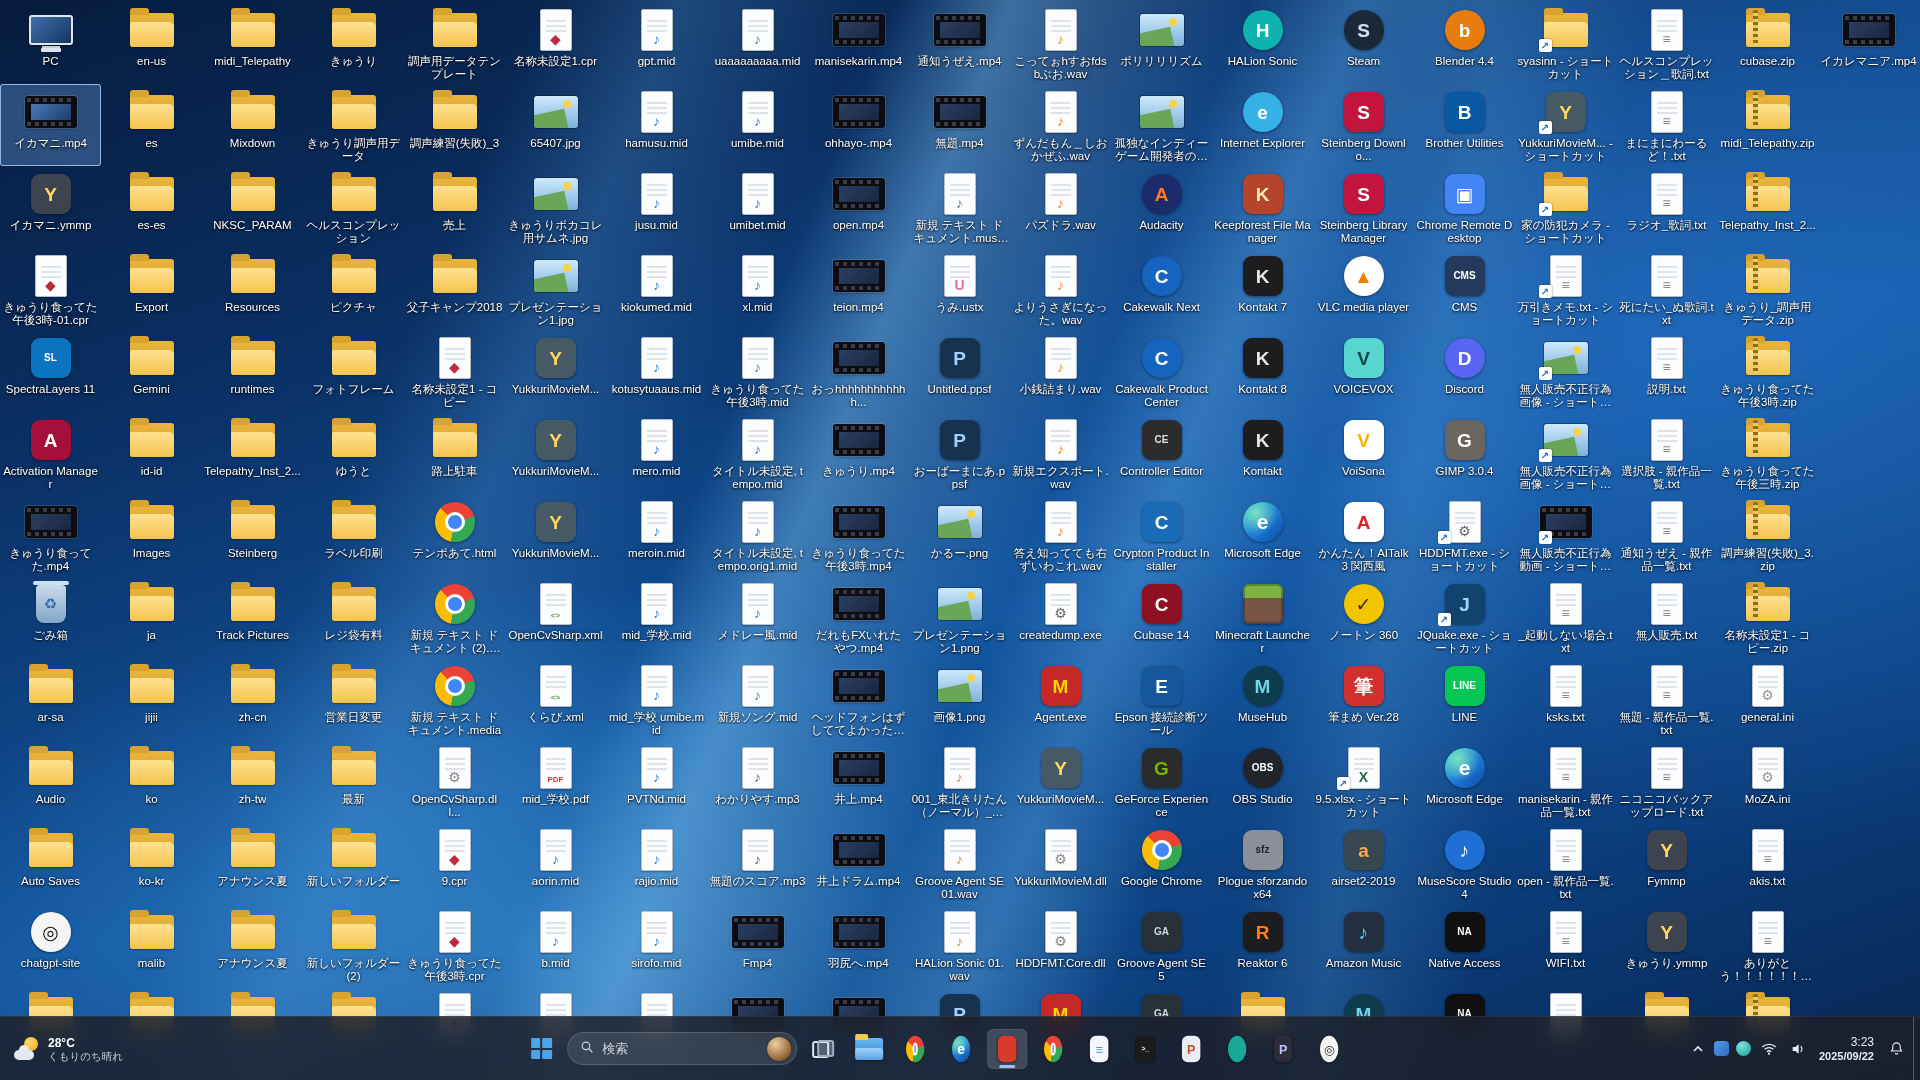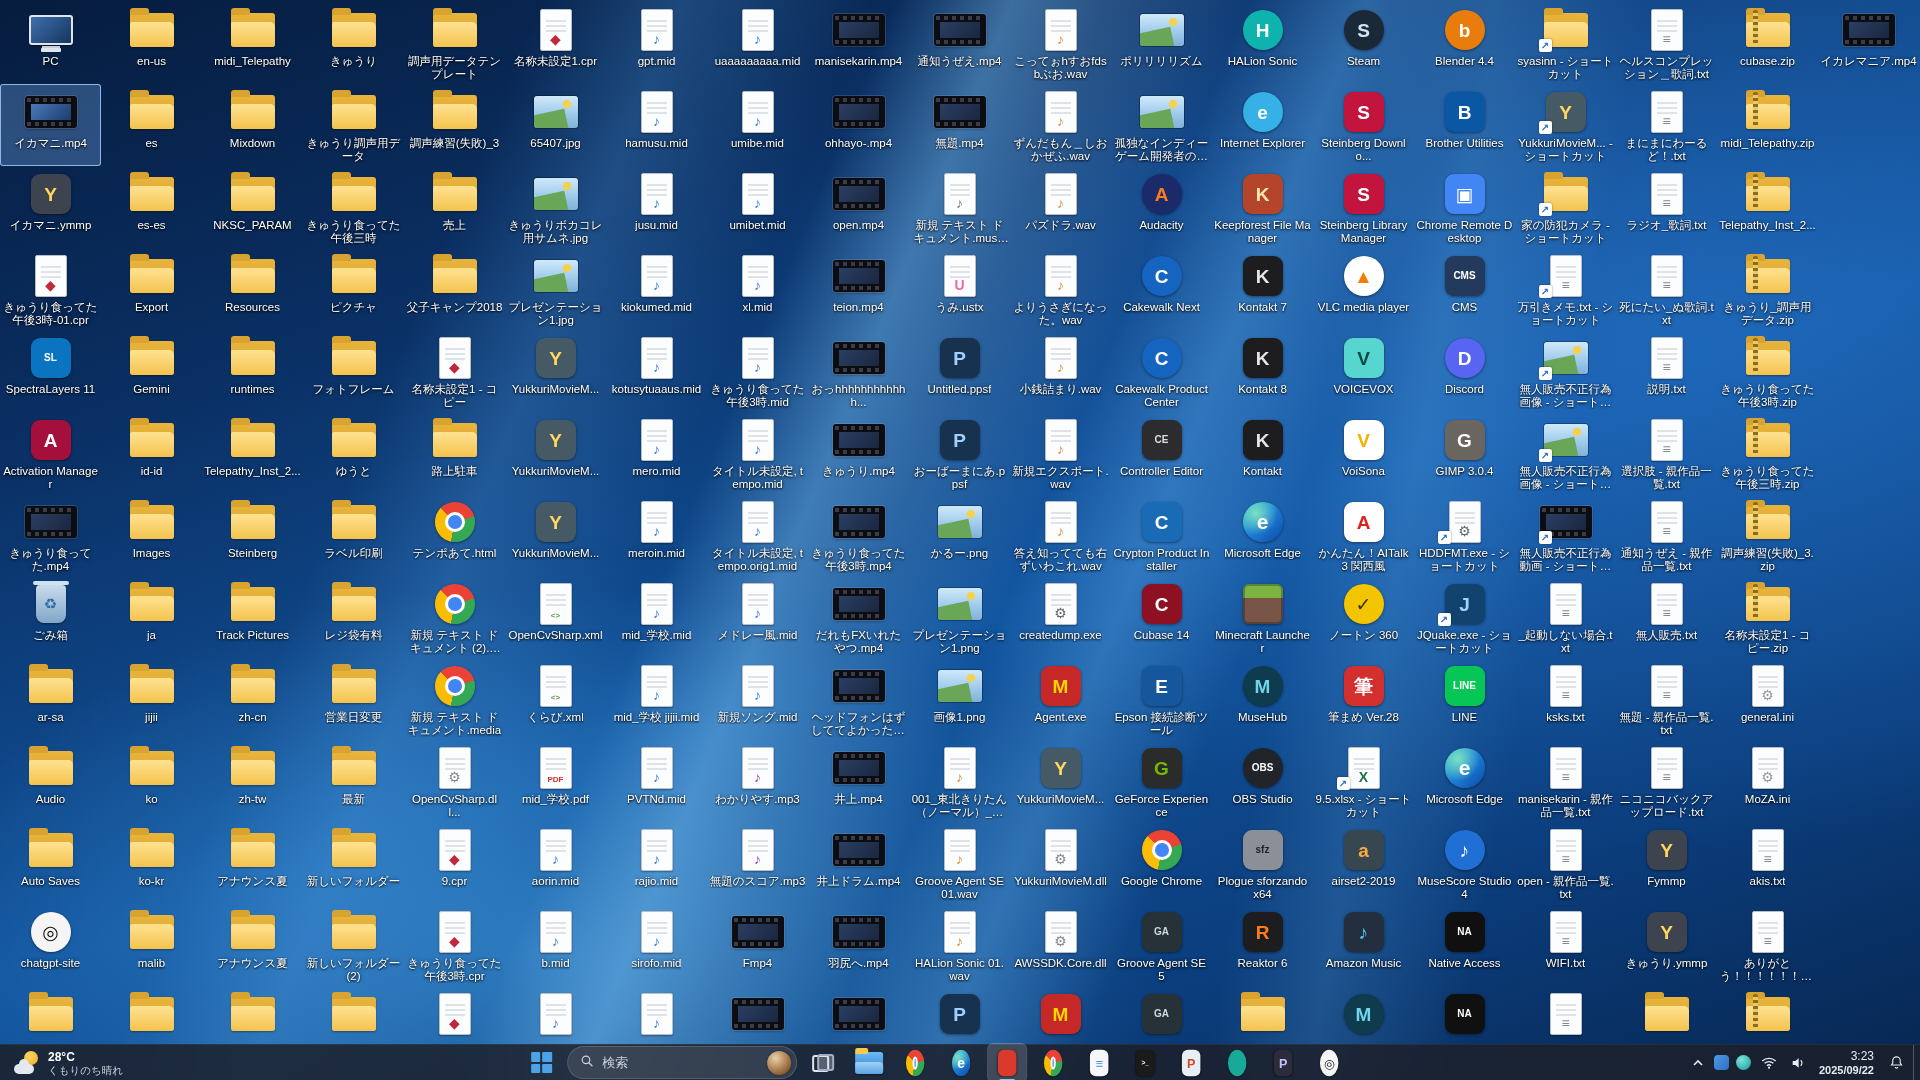--- a/index.html
+++ b/index.html
@@ -96,21 +96,21 @@
   .ic-tv::before { content:""; position:absolute; left:1px; top:4px; width:13px; height:13px; border:2px solid #dfe5ec; border-radius:3px; }
   .ic-tv::after { content:""; position:absolute; right:1px; bottom:4px; width:13px; height:13px;
     background:rgba(223,229,236,.3); border:2px solid #9fb0c2; border-radius:3px; }
   .ic-exp { width:28px; height:22px; position:relative; border-radius:3px;
     background:linear-gradient(180deg,#6cb9f4,#2f7fd0); box-shadow:0 1px 2px rgba(0,0,0,.4); }
   .ic-exp::before { content:""; position:absolute; top:-4px; left:0; width:13px; height:6px; background:#f3c94f; border-radius:2px 2px 0 0; }
   .ic-exp::after { content:""; position:absolute; left:0; right:0; bottom:0; height:12px;
     background:linear-gradient(180deg,#9fd2fa,#5aa4e4); border-radius:2px 4px 3px 3px; }
 
   
-  .taskbar { position:absolute; left:0; right:0; bottom:0; height:36px;
+  .taskbar { position:absolute; left:0; right:0; bottom:0; height:64px;
     background:var(--taskbar-bg, rgba(28,32,42,.85)); backdrop-filter:blur(12px);
     border-top:1px solid rgba(255,255,255,.06); z-index:10; }
   .weather { position:absolute; left:4px; top:0; bottom:0; display:flex; align-items:center; gap:8px;
     padding:0 10px; color:#fff; border-radius:6px; }
   .wicon { width:26px; height:24px; position:relative; flex:none; }
   .wicon .sun { position:absolute; top:0; right:2px; width:14px; height:14px; border-radius:50%;
     background:radial-gradient(circle at 40% 35%, #ffd866, #f2a71b); }
   .wicon .cloud { position:absolute; bottom:1px; left:0; width:20px; height:10px; border-radius:8px; background:#e4e9ef; }
   .wicon .cloud::before { content:""; position:absolute; top:-5px; left:5px; width:10px; height:10px; border-radius:50%; background:#e4e9ef; }
   .wtemp { font-size:12px; font-weight:bold; line-height:14px; }
@@ -451,21 +451,21 @@
       <div class="di">
         <div class="icwrap">
           <div class="ic-folder"></div>
         </div>
         <div class="lbl">NKSC_PARAM</div>
       </div>
       <div class="di">
         <div class="icwrap">
           <div class="ic-folder"></div>
         </div>
-        <div class="lbl">きゅうり食ってた午後三時</div>
+        <div class="lbl">ヘルスコンプレッション</div>
       </div>
       <div class="di">
         <div class="icwrap">
           <div class="ic-folder"></div>
         </div>
         <div class="lbl">売上</div>
       </div>
       <div class="di">
         <div class="icwrap">
           <div class="ic-img"></div>
@@ -1316,21 +1316,21 @@
         </div>
         <div class="lbl">くらび.xml</div>
       </div>
       <div class="di">
         <div class="icwrap">
           <div class="ic-doc">
             <div class="lines"></div>
             <div class="g" style="color: rgb(58, 123, 213);">♪</div>
           </div>
         </div>
-        <div class="lbl">mid_学校 jijii.mid</div>
+        <div class="lbl">mid_学校 umibe.mid</div>
       </div>
       <div class="di">
         <div class="icwrap">
           <div class="ic-doc">
             <div class="lines"></div>
             <div class="g" style="color: rgb(58, 123, 213);">♪</div>
           </div>
         </div>
         <div class="lbl">新規ソング.mid</div>
       </div>
@@ -1782,21 +1782,21 @@
         </div>
         <div class="lbl">HALion Sonic 01.wav</div>
       </div>
       <div class="di">
         <div class="icwrap">
           <div class="ic-doc">
             <div class="lines"></div>
             <div class="g" style="color: rgb(136, 136, 136);">⚙</div>
           </div>
         </div>
-        <div class="lbl">AWSSDK.Core.dll</div>
+        <div class="lbl">HDDFMT.Core.dll</div>
       </div>
       <div class="di">
         <div class="icwrap">
           <div class="ic-app" style="background: rgb(38, 50, 56);">
             <span class="g small" style="color: rgb(207, 216, 220);">GA</span>
           </div>
         </div>
         <div class="lbl">Groove Agent SE 5</div>
       </div>
       <div class="di">

